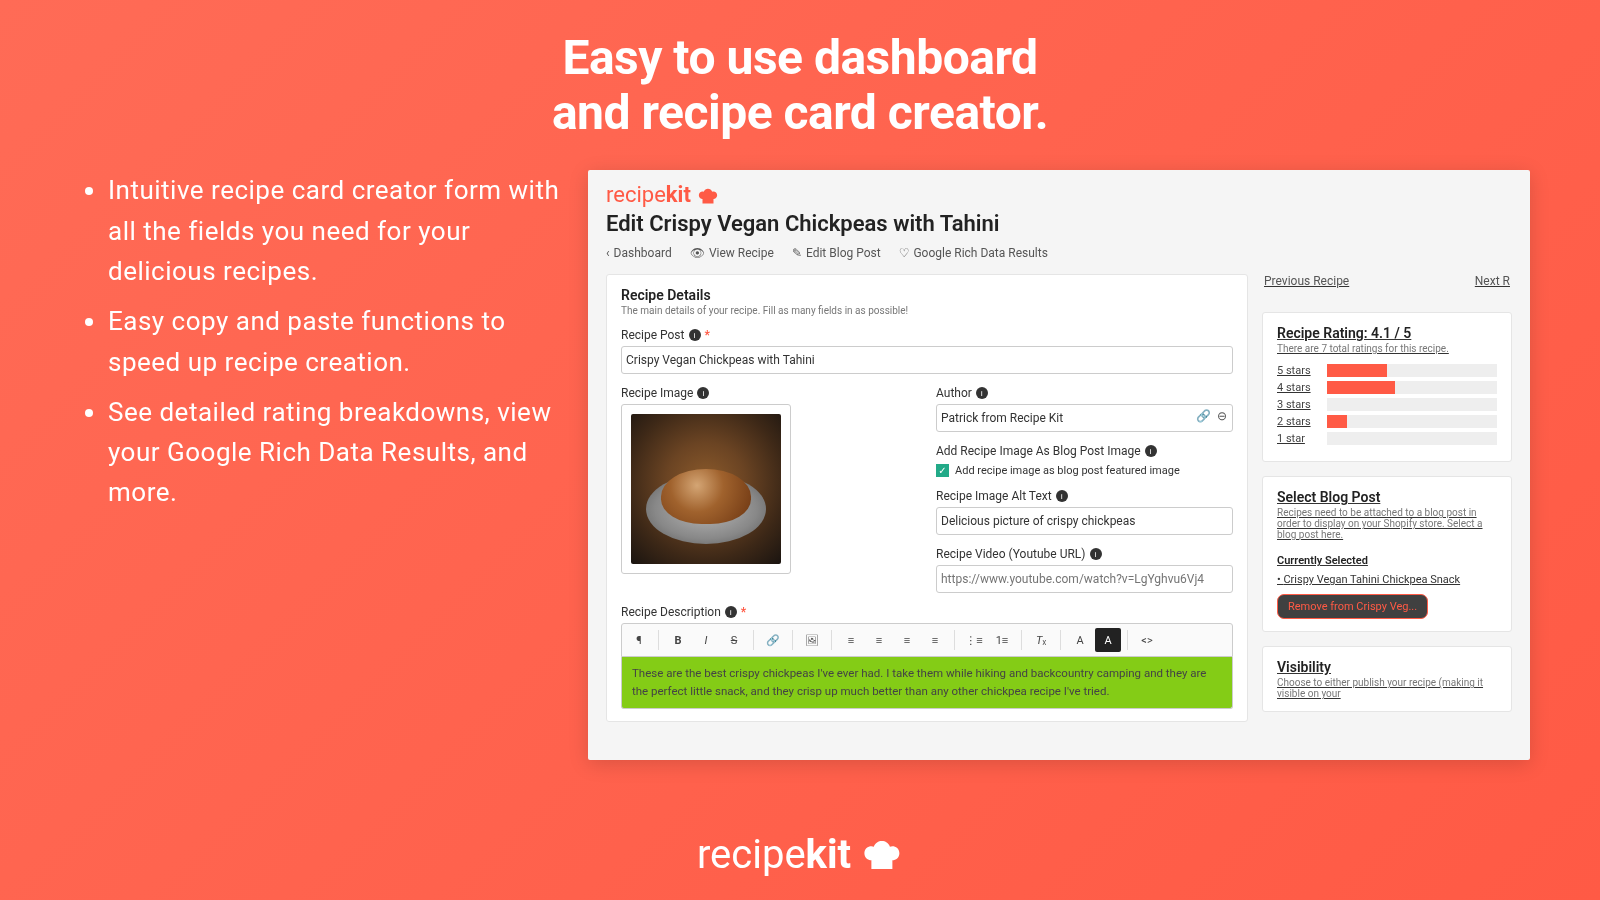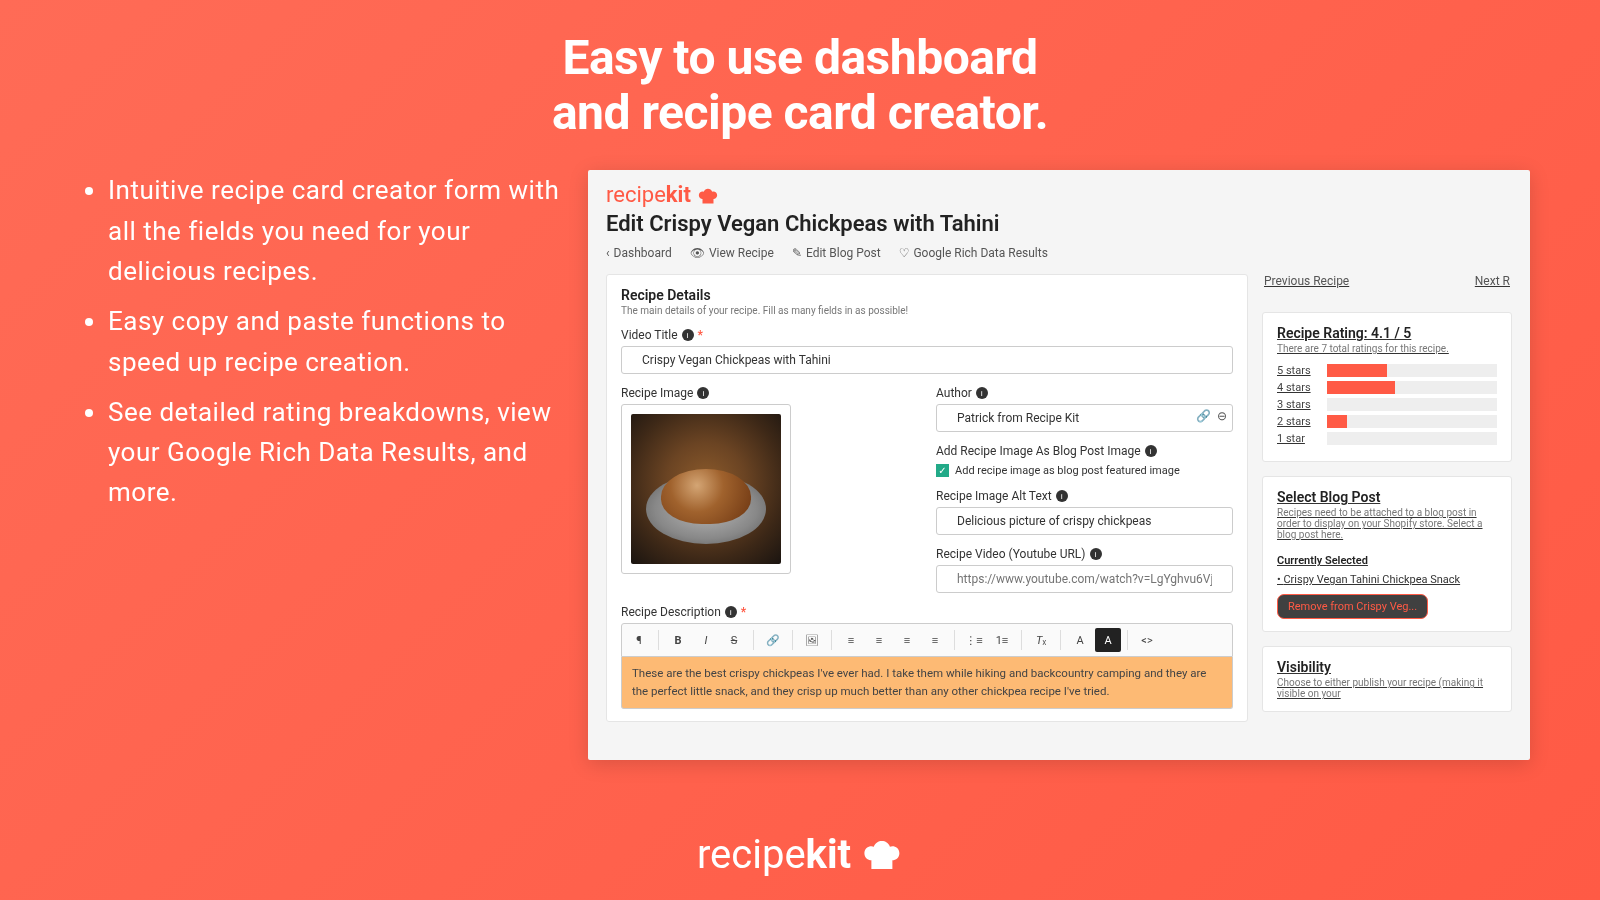--- a/index.html
+++ b/index.html
@@ -28,36 +28,36 @@
 .main-split { display:flex; gap:14px; margin-top:14px; }
 .col-left { flex:1; }
 .col-right { flex:0 0 250px; display:flex; flex-direction:column; gap:14px;text-decoration:underline; }
 .panel { background:#fff; border:1px solid #e5e5e5; border-radius:3px; padding:12px 14px; }
 .panel-h { font-size:14px; font-weight:600; color:#222; }
 .panel-sub { font-size:10px; color:#777; margin-top:2px; }
 .field { margin-top:12px; }
 .field-label { font-size:12px; color:#333; display:flex; align-items:center; gap:4px; }
 .field-label .info { width:12px;height:12px;border-radius:50%;background:#333;color:#fff;font-size:8px;display:inline-flex;align-items:center;justify-content:center; }
 .req { color:#ff5a45; font-weight:bold; }
-.input { width:100%; border:1px solid #ccc; border-radius:3px; padding:6px 20px; font-size:12px; margin-top:4px; background:#fff; color:#333; }
+.input { width:100%; border:1px solid #ccc; border-radius:3px; padding:6px 4px; font-size:12px; margin-top:4px; background:#fff; color:#333; }
 .input.placeholder { color:#a21caf; }
 .two-col { display:flex; gap:18px; }
 .two-col > div { flex:1; }
 .img-box { width:170px; height:170px; border:1px solid #ccc; border-radius:3px; margin-top:4px; display:flex; align-items:center; justify-content:center; overflow:hidden; background:#fff; }
 .food-img { width:150px; height:150px; background:radial-gradient(circle at 50% 45%, #8b5a2b 0%, #6b4423 35%, #3d2817 70%, #1a1410 100%); border-radius:2px; position:relative; }
 .food-img::before { content:""; position:absolute; left:15px; right:15px; bottom:20px; height:70px; background:radial-gradient(ellipse at center, #b8b8b8 0%, #888 60%, #555 100%); border-radius:50%; }
 .food-img::after { content:""; position:absolute; left:30px; right:30px; bottom:40px; height:55px; background:radial-gradient(circle at 40% 30%, #d4a574 0%, #a0622d 40%, #6b3410 100%); border-radius:50% 50% 45% 45%; }
 .checkbox-row { display:flex; align-items:center; gap:6px; font-size:11px; color:#333; margin-top:6px; }
 .checkbox-row .cb { width:13px;height:13px;border:1px solid #2a8; background:#2a8; color:#fff; font-size:10px; display:flex;align-items:center;justify-content:center; }
 .author-row { position:relative; }
 .author-icons { position:absolute; right:6px; top:50%; transform:translateY(-50%); display:flex; gap:6px; color:#555; font-size:12px; }
 .rte-toolbar { display:flex; gap:2px; border:1px solid #ccc; border-radius:3px 3px 0 0; padding:4px; margin-top:4px; background:#fafafa; flex-wrap:wrap; }
 .rte-btn { width:26px; height:24px; display:flex; align-items:center; justify-content:center; font-size:11px; color:#444; border-radius:2px; cursor:pointer; }
 .rte-sep { width:1px; background:#ddd; margin:2px 4px; }
-.rte-body { border:1px solid #ccc; border-top:none; border-radius:0 0 3px 3px; padding:8px 10px; font-size:11.5px; color:#444; line-height:1.5; background:#fdba74; }
+.rte-body { border:1px solid #ccc; border-top:none; border-radius:0 0 3px 3px; padding:8px 10px; font-size:11.5px; color:#444; line-height:1.5; background:#84cc16; }
 
 .nav-links { display:flex; justify-content:space-between; font-size:12px; color:#555; padding:0 2px 10px; }
 .rating-bars { margin-top:10px; }
 .rb { display:flex; align-items:center; gap:8px; font-size:11px; color:#444; margin-bottom:4px; }
 .rb .lbl { width:42px; }
 .rb .bar { flex:1; height:13px; background:#eee; position:relative; }
 .rb .fill { height:100%; background:#ff5a45; }
 .remove-btn { border:1px solid #ff5a45; color:#ff5a45; background:#404040; border-radius:7px; padding:5px 10px; font-size:11px; margin-top:8px; cursor:pointer; }
 .cs-item { font-size:11px; color:#333; margin-top:6px; }
 .cs-item::before { content:"• "; }
@@ -110,21 +110,21 @@
       </div>
 
       <div class="main-split">
         <div class="col-left">
           <div class="panel">
             <div class="panel-h">Recipe Details</div>
             <div class="panel-sub">The main details of your recipe. Fill as many fields in as possible!</div>
 
             <div class="field">
               <div class="field-label">
-                  <span>Video Title</span>
+                  <span>Recipe Post</span>
                   <span class="info">i</span>
                   <span class="req">*</span>
                 </div>
               <input class="input" value="Crispy Vegan Chickpeas with Tahini" style="">
             </div>
 
             <div class="two-col">
               <div>
                 <div class="field">
                   <div class="field-label">

